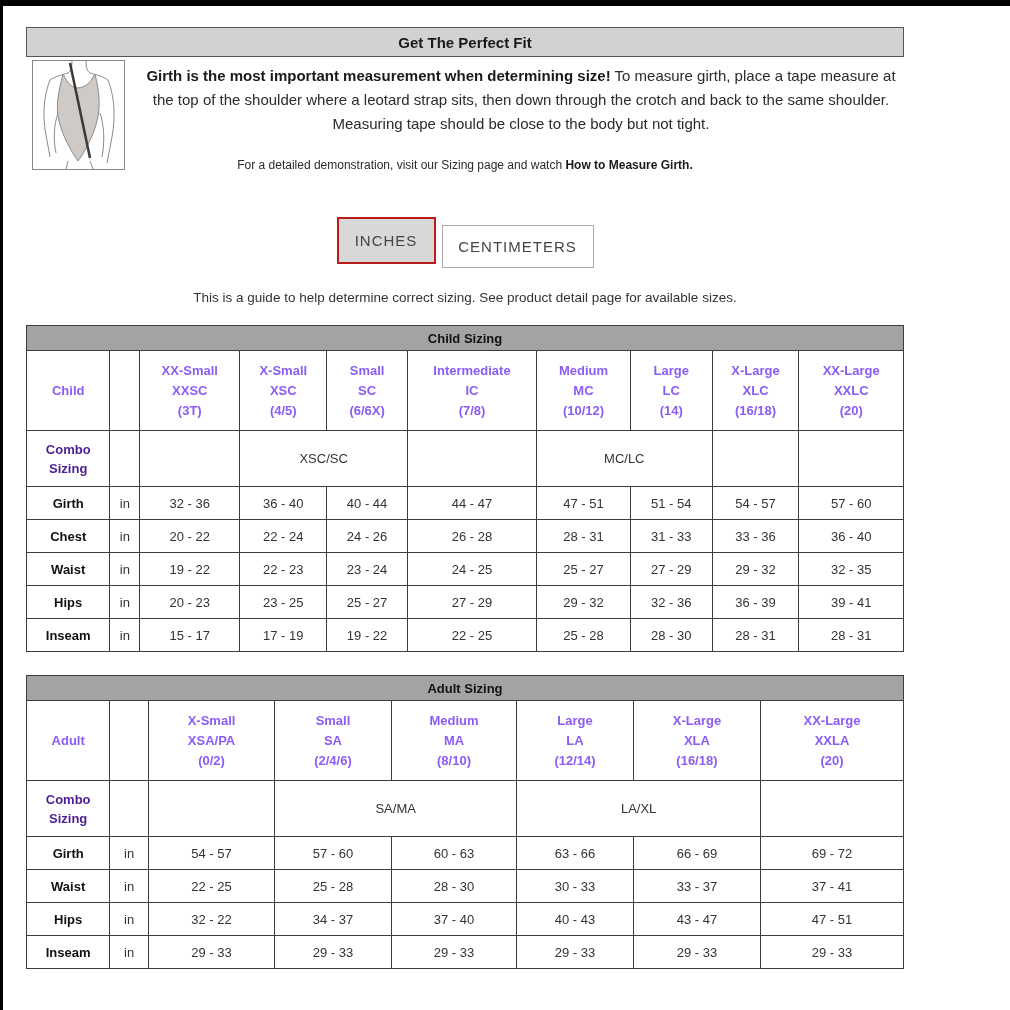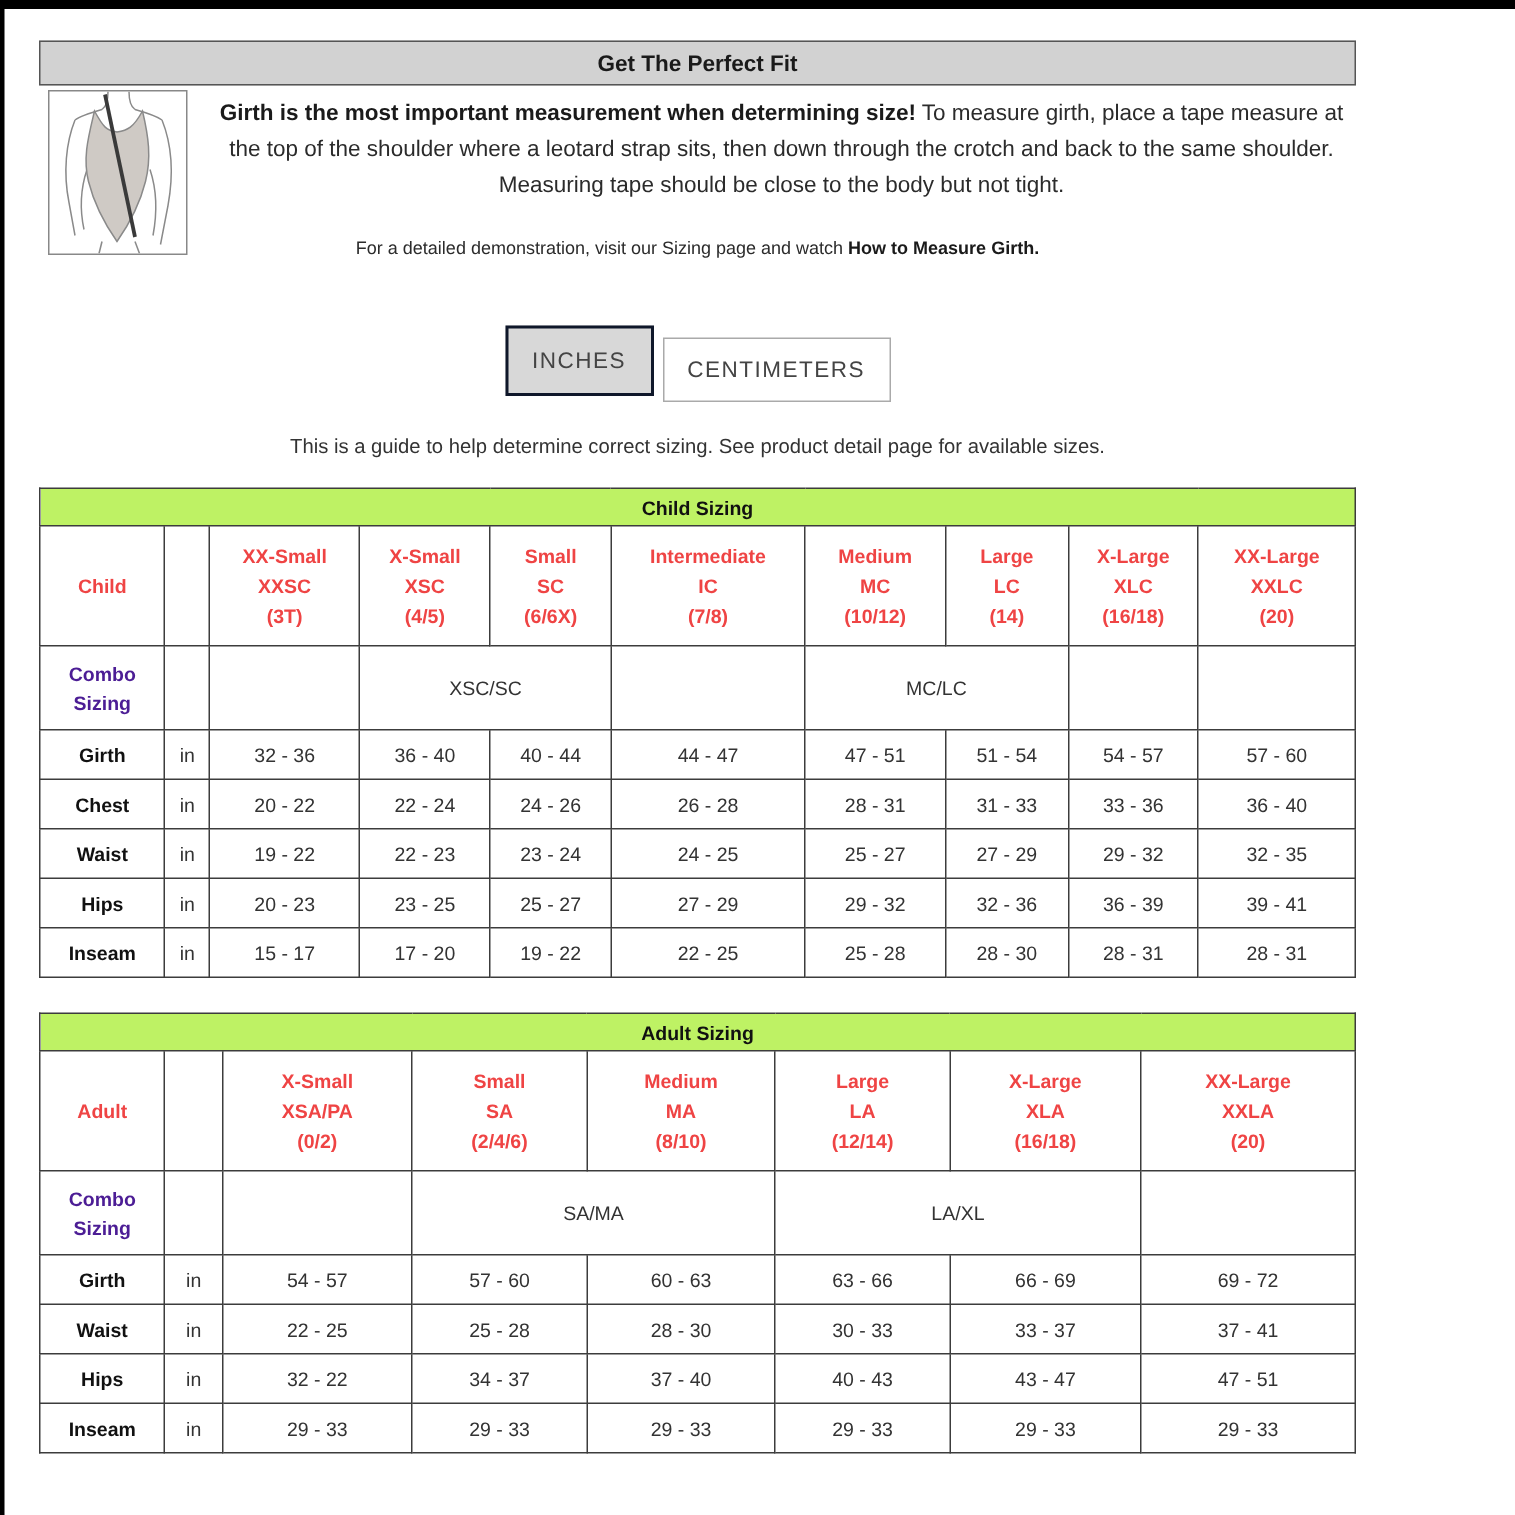--- a/index.html
+++ b/index.html
@@ -18,33 +18,33 @@
                 border:1px solid #888; background:#fff; }
   .intro-p1 { margin-left:112px; padding-top:4px; text-align:center;
               font-size:15px; line-height:24px; color:#2b2b2b; }
   .intro-p1 b, .intro-p2 b { color:#1a1a1a; }
   .intro-p2 { margin-top:22px; text-align:center; font-size:12px; color:#2b2b2b; }
 
   .unit-buttons { margin-top:38px; text-align:center; }
   .btn { display:inline-block; vertical-align:middle; font-size:15px; letter-spacing:1px;
          color:#444; text-align:center; cursor:pointer; }
   .btn-inches { width:99px; height:47px; line-height:43px; background:#d8d8d8;
-                border:2px solid #0f172a; margin-right:6px; }
+                border:2px solid #b91c1c; margin-right:6px; }
   .btn-cm { width:152px; height:43px; line-height:41px; background:#fff; border:1px solid #aaa;margin-top:12px; }
 
   .guide-note { margin-top:22px; text-align:center; font-size:13.5px; color:#333; }
 
   table.sizing { border-collapse:collapse; width:100%; table-layout:fixed;
                  font-size:13px; color:#222; }
   table.sizing td { border:1px solid #3c3c3c; text-align:center; vertical-align:middle;
                     padding:0; overflow:hidden; }
   #child-table { margin-top:20px; }
   #adult-table { margin-top:23px;padding-left:40px; }
-  .r-title td { height:25px; background:#bef264; font-weight:bold; color:#111; }
-  .r-head td  { height:80px; font-weight:bold; color:#ef4444; }
+  .r-title td { height:25px; background:#a3a3a3; font-weight:bold; color:#111; }
+  .r-head td  { height:80px; font-weight:bold; color:#8b5cf6; }
   .r-head .line { line-height:20px; }
   .r-combo td { height:56px; color:#333; }
   .r-combo td.lbl { font-weight:bold; color:#4c1d95; line-height:19px; }
   .r-data td  { height:33px; color:#333; }
   .r-data td.lbl { font-weight:bold; color:#111; }
 </style>
 </head>
 <body>
 
 <div class="edge-top"></div>
@@ -204,21 +204,21 @@
           <td>27 - 29</td>
           <td>29 - 32</td>
           <td>32 - 36</td>
           <td>36 - 39</td>
           <td>39 - 41</td>
         </tr>
         <tr class="r-data">
           <td class="lbl">Inseam</td>
           <td>in</td>
           <td>15 - 17</td>
-          <td>17 - 20</td>
+          <td>17 - 19</td>
           <td>19 - 22</td>
           <td>22 - 25</td>
           <td>25 - 28</td>
           <td>28 - 30</td>
           <td>28 - 31</td>
           <td>28 - 31</td>
         </tr>
       </tbody>
     </table>
 

